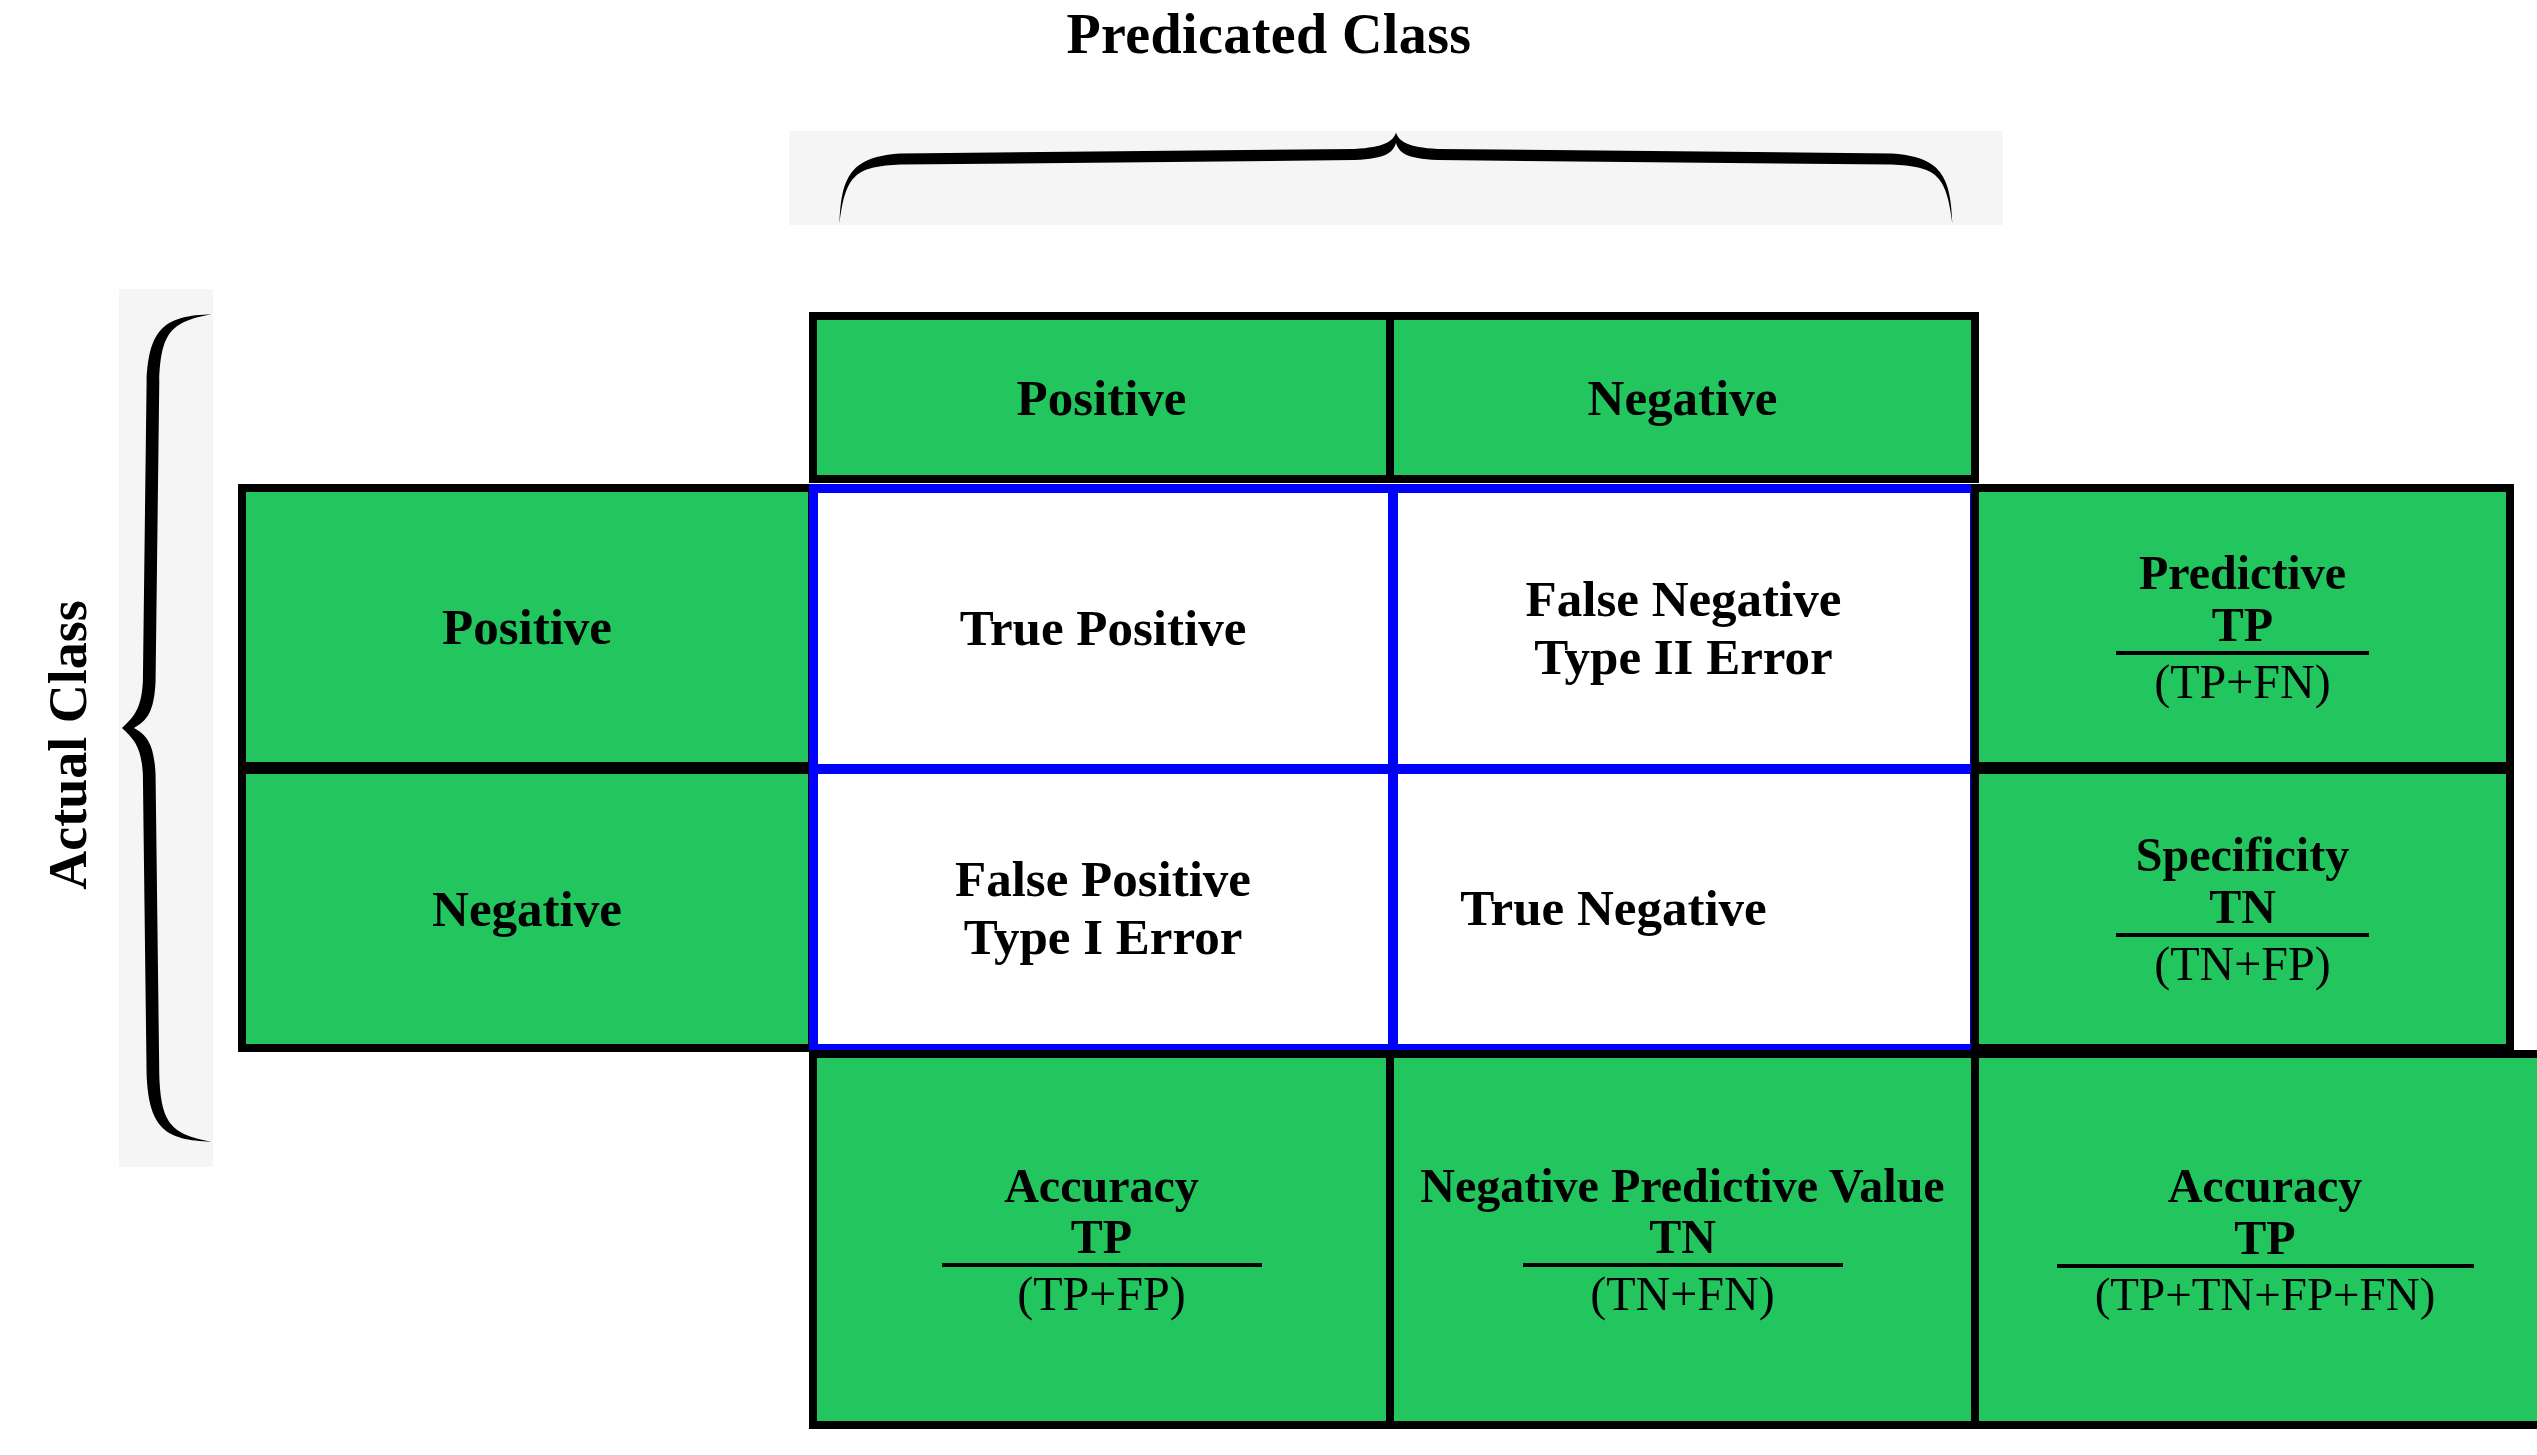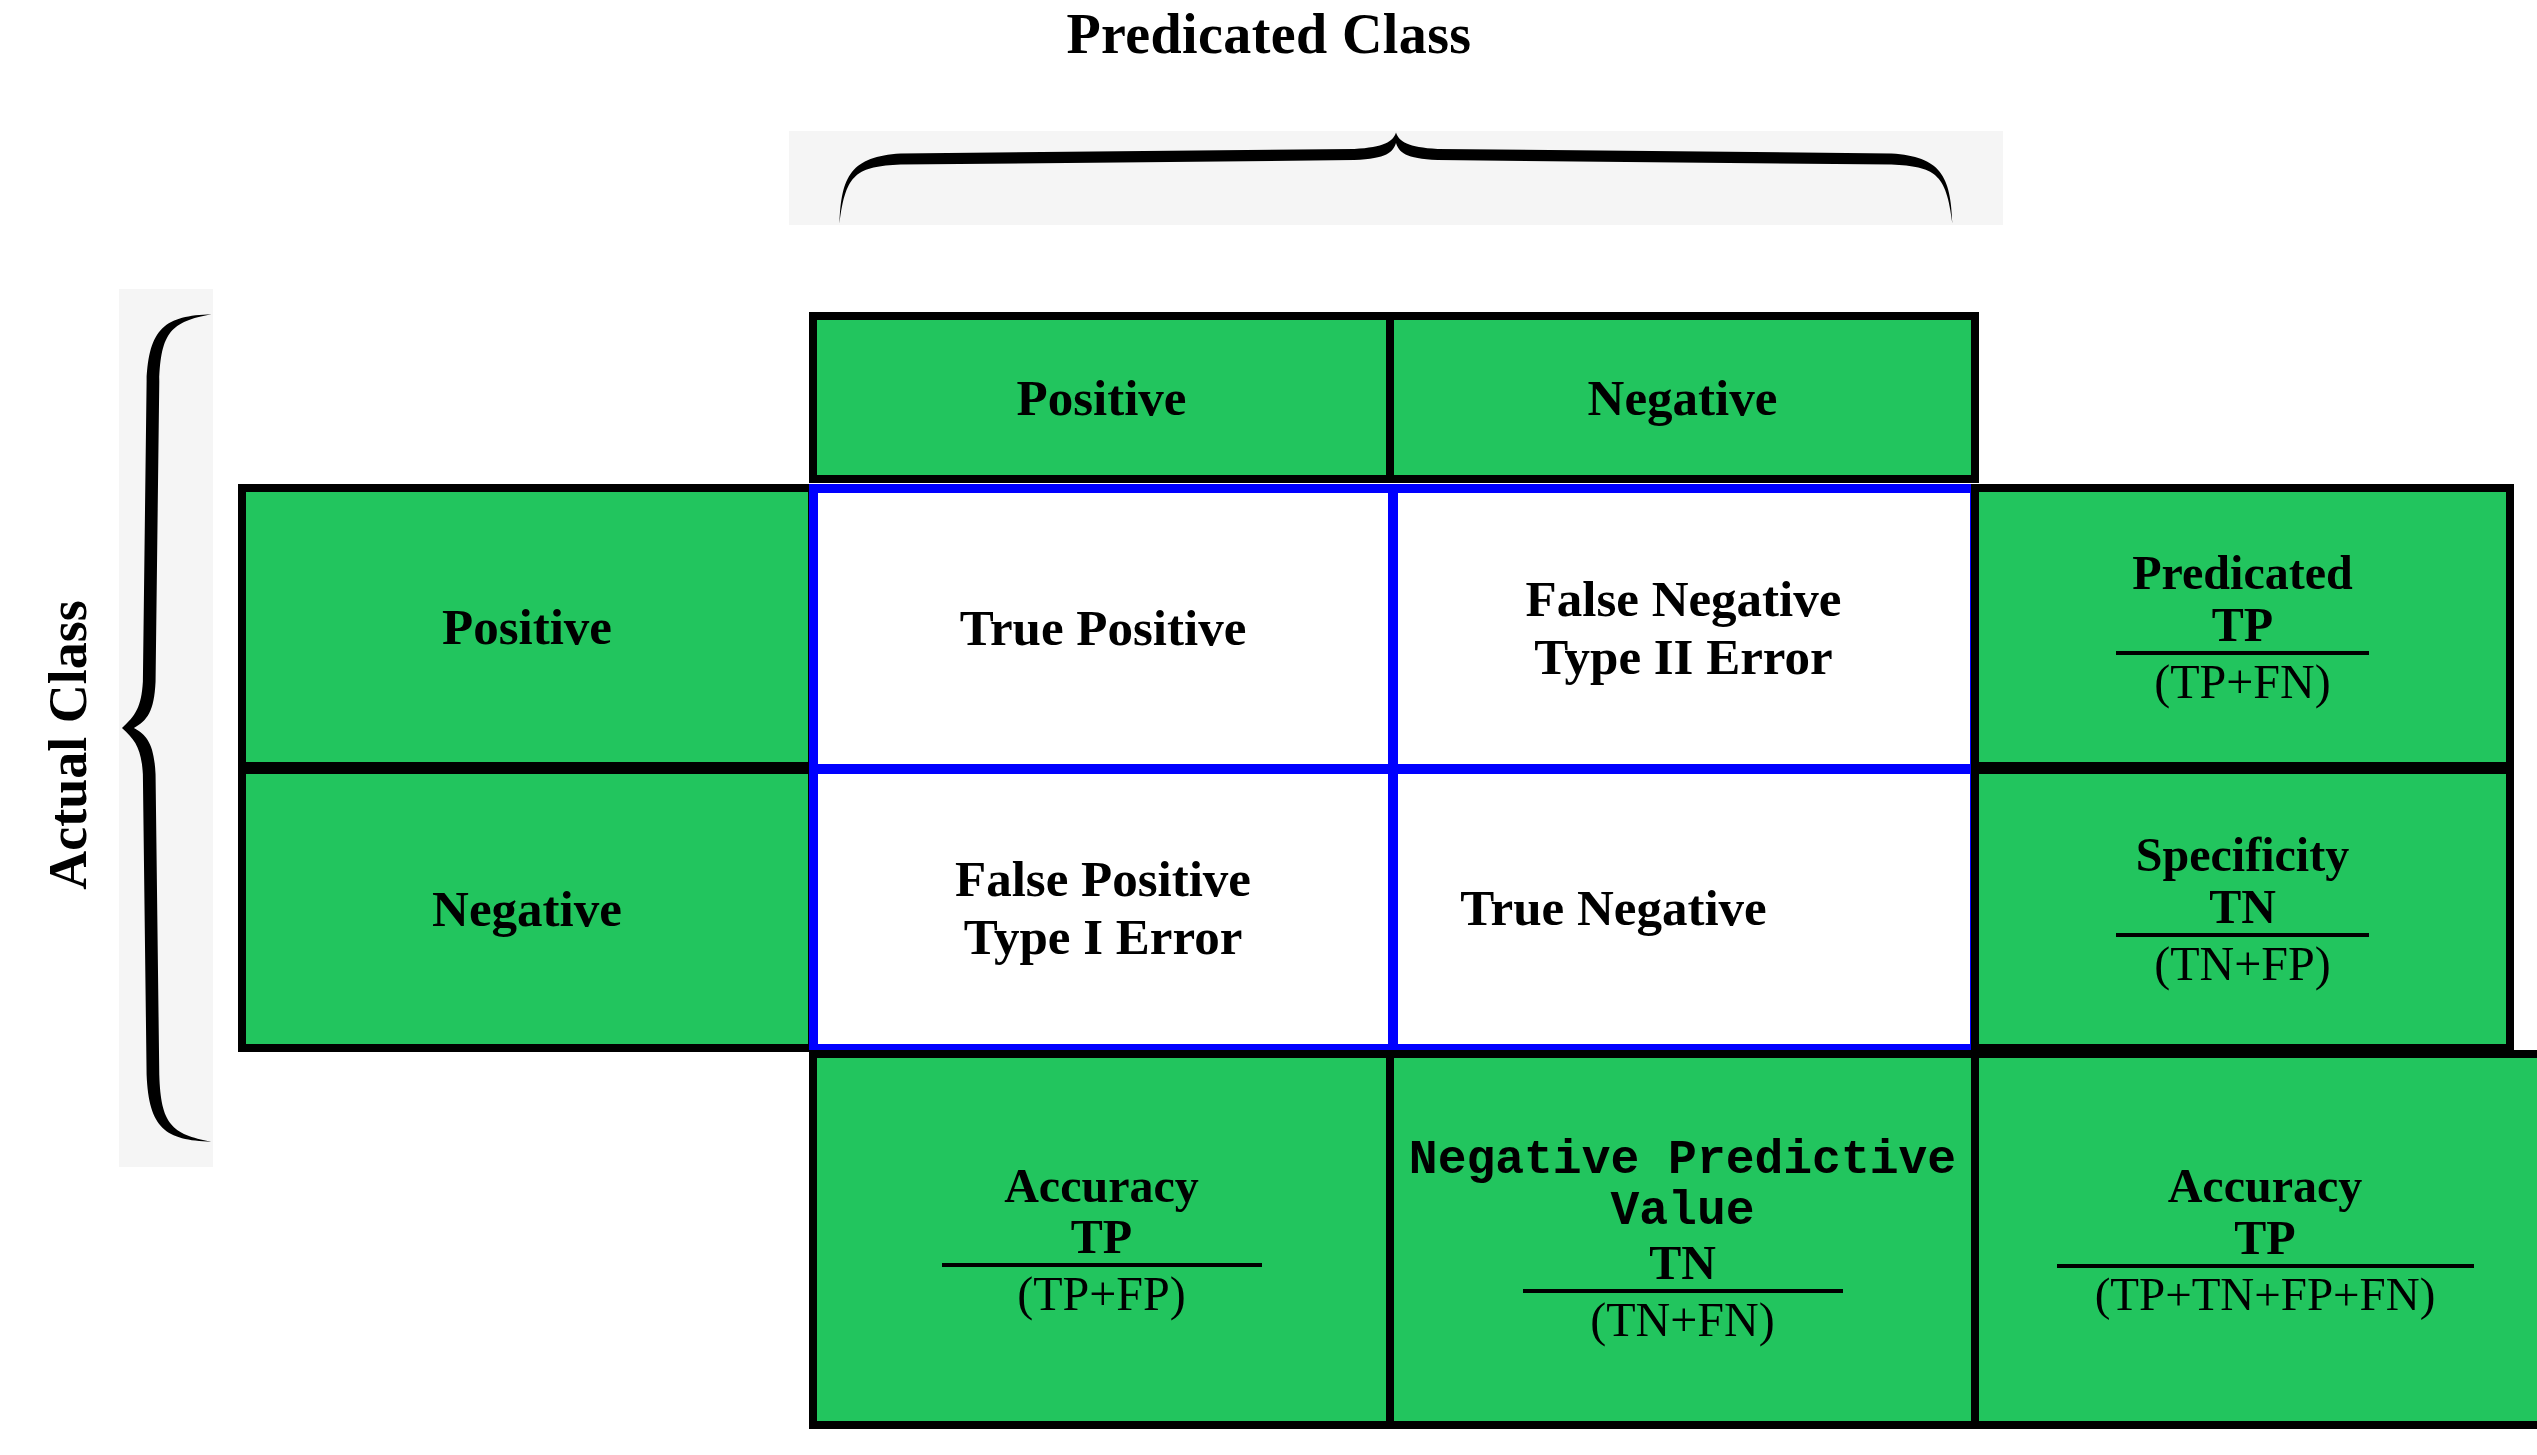--- a/index.html
+++ b/index.html
@@ -170,21 +170,21 @@
   #cell-accuracy  { left: 1971px; top: 1050px; width: 588px; height: 379px; }
 
   
   .metric-name {
     font-size: 48px;
     font-weight: bold;
     line-height: 1.06;
     margin-bottom: 1.5px;
     white-space: nowrap;
   }
-  .metric-name.wrap { white-space: normal; font-family: Liberation Mono, monospace; }
+  .metric-name.wrap { white-space: normal; }
   .fraction {
     display: flex;
     flex-direction: column;
     align-items: center;
     line-height: 1.0;
   }
   .numerator {
     font-size: 48px;
     font-weight: bold;
     padding: 0 10.4px 2.2px 10.4px;
@@ -276,21 +276,21 @@
 <div class="inner-cell" id="cell-fp">
   <span>False Positive</span>
   <span>Type I Error</span>
 </div>
 
 <div class="inner-cell" id="cell-tn">
   <span>True Negative</span>
 </div>
 
 <div class="cell" id="cell-sensitivity">
-  <div class="metric-name">Predicated</div>
+  <div class="metric-name">Predictive</div>
   <div class="fraction">
     <div class="numerator">TP</div>
     <div class="frac-bar"></div>
     <div class="denominator">(TP+FN)</div>
   </div>
 </div>
 
 <div class="cell" id="cell-specificity">
   <div class="metric-name">Specificity</div>
   <div class="fraction">

